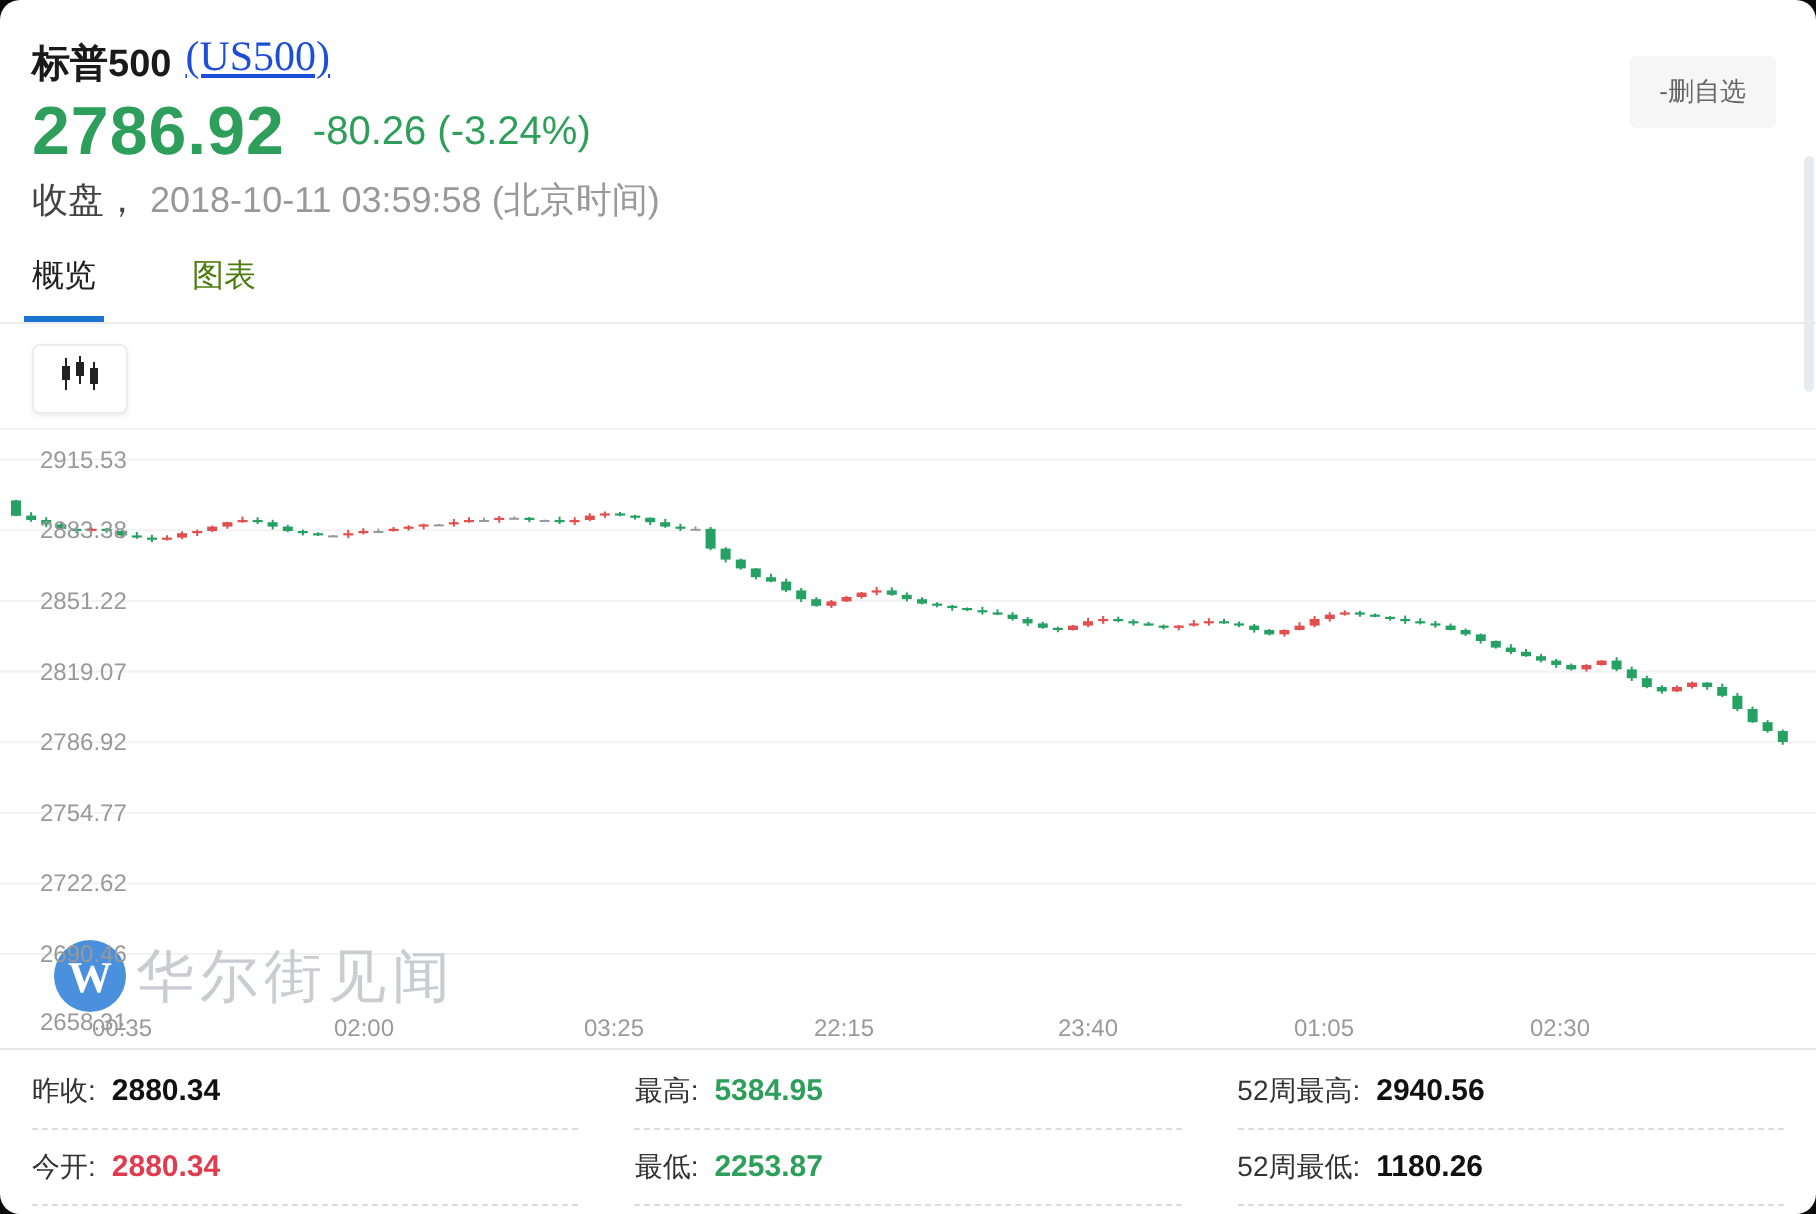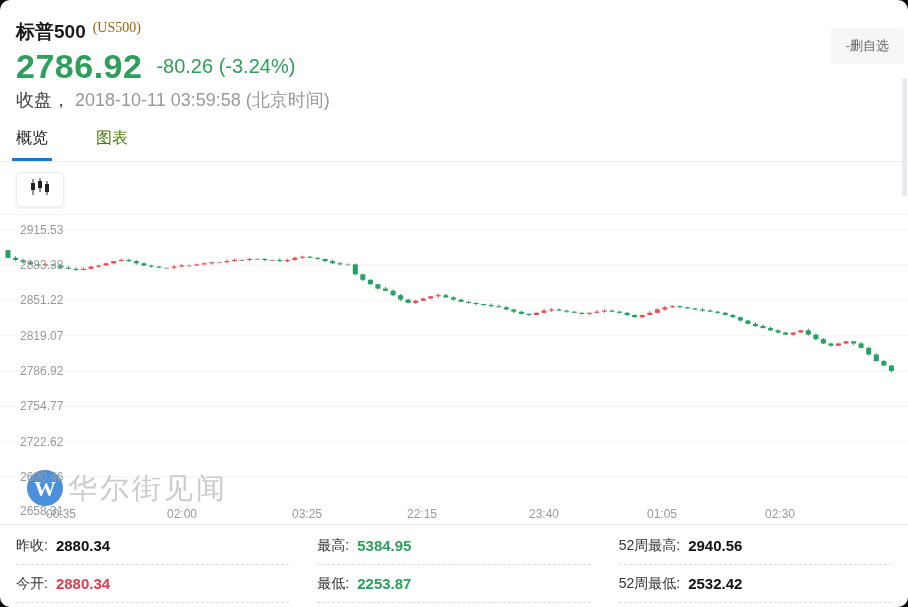--- a/index.html
+++ b/index.html
@@ -6,28 +6,28 @@
   html,body { background:#0a0a0a; }
   body { font-family:"Liberation Sans","DejaVu Sans",sans-serif; }
   .card {
     position:relative; width:908px; height:607px; margin:0 auto;
     background:#ffffff; border-radius:10px; overflow:hidden;
   }
   
   .header { height:118px; padding:14px 16px 0; position:relative; }
   .title-row { height:28px; display:flex; align-items:center; }
   .instrument-name { font-size:19px; font-weight:bold; color:#1a1a1a;margin-top:8px; }
-  .instrument-symbol { font-family:"Liberation Serif","DejaVu Serif",serif; font-size:14px; color:#a16207; margin-left:7px; }
+  .instrument-symbol { font-family:"Liberation Serif","DejaVu Serif",serif; font-size:21px; color:#1d4ed8; margin-left:7px;text-decoration:underline; }
   .price-row { height:44px; display:flex; align-items:center; margin-top:2px; }
   .last-price { font-size:34px; font-weight:bold; color:#2e9e5b; letter-spacing:0.5px; }
   .price-change { font-size:20px; color:#2e9e5b; margin-left:14px; }
   .meta-row { font-size:18px; color:#999; }
   .market-status { color:#444; }
   .remove-watchlist {
-    position:absolute; right:4px; top:28px;
+    position:absolute; right:20px; top:28px;
     background:#f6f6f7; color:#666; border:none; border-radius:3px;
     font-size:13px; padding:9px 15px; cursor:pointer;
     font-family:inherit;
   }
   
   .tabs { height:44px; padding:0 12px; border-bottom:1px solid #ececec;
     display:flex; gap:40px; align-items:flex-end; }
   .tab { font-size:16px; color:#4d7c0f; padding:0 4px 9px; cursor:pointer; border-bottom:3px solid transparent; }
   .tab.active { color:#1f1f1f; border-bottom-color:#1a74d2; }
   
@@ -381,18 +381,18 @@
       <div class="stat-cell">
         <span class="stat-label">最低:</span>
         <span class="stat-value" style="color: rgb(46, 158, 91);">2253.87</span>
       </div>
       <div class="stat-cell">
         <span class="stat-label">52周最高:</span>
         <span class="stat-value" style="color: rgb(17, 17, 17);">2940.56</span>
       </div>
       <div class="stat-cell">
         <span class="stat-label">52周最低:</span>
-        <span class="stat-value" style="color: rgb(17, 17, 17);">2532.42</span>
+        <span class="stat-value" style="color: rgb(17, 17, 17);">1180.26</span>
       </div>
     </div>
 
   <div class="scrollbar-thumb"></div>
 </div>
 
 </body></html>

